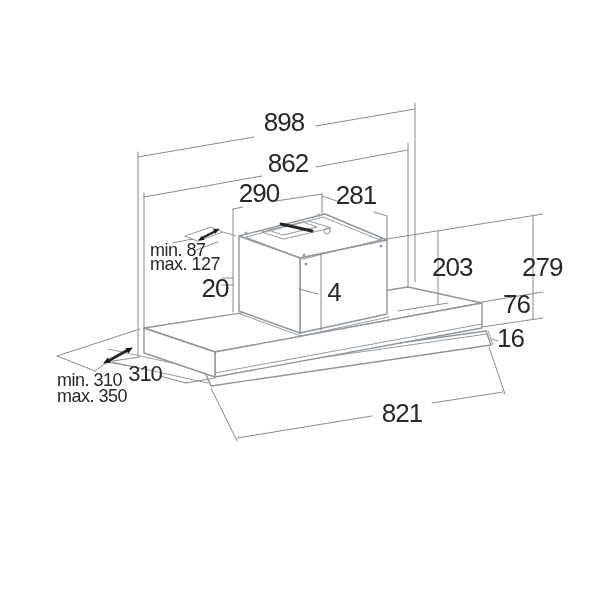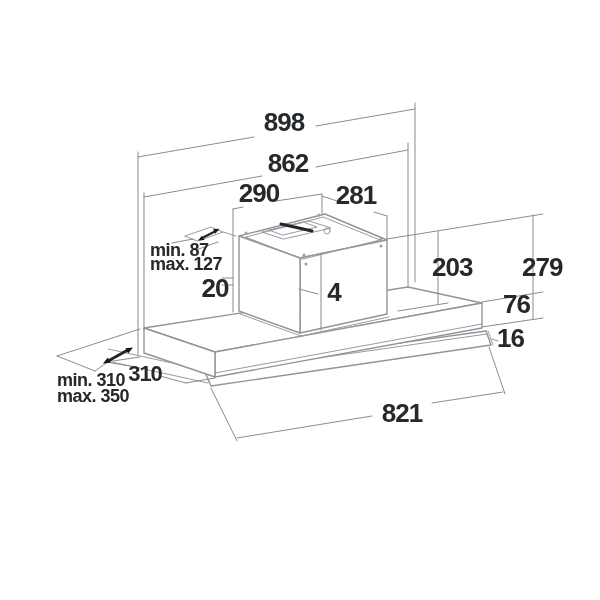--- a/index.html
+++ b/index.html
@@ -1,16 +1,16 @@
 <!DOCTYPE html>
 <html><head>
 <meta charset="utf-8">
 <style>
   html,body{margin:0;padding:0;background:#ffffff;}
-  .stage{width:600px;height:600px;position:relative;background:#ffffff;overflow:hidden;font-weight:bold;}
+  .stage{width:600px;height:600px;position:relative;background:#ffffff;overflow:hidden;}
   svg{display:block;}
   .face{stroke:#8f969b;stroke-width:1.4;fill:#ffffff;stroke-linejoin:round;}
   .thin{stroke:#969ca1;stroke-width:1;fill:none;stroke-linecap:round;}
   .dimline{stroke:#878d92;stroke-width:1;fill:none;stroke-linecap:round;}
   .dark{stroke:#24272a;fill:none;stroke-linecap:round;}
   .dot{fill:#9aa0a5;}
   .n{font-family:"Liberation Sans",sans-serif;font-size:26px;letter-spacing:-1px;fill:#26292c;}
   .m{font-family:"Liberation Sans",sans-serif;font-size:22px;letter-spacing:-1px;fill:#26292c;}
   .s{font-family:"Liberation Sans",sans-serif;font-size:18px;letter-spacing:-0.5px;fill:#26292c;}
   .mid{text-anchor:middle;}

